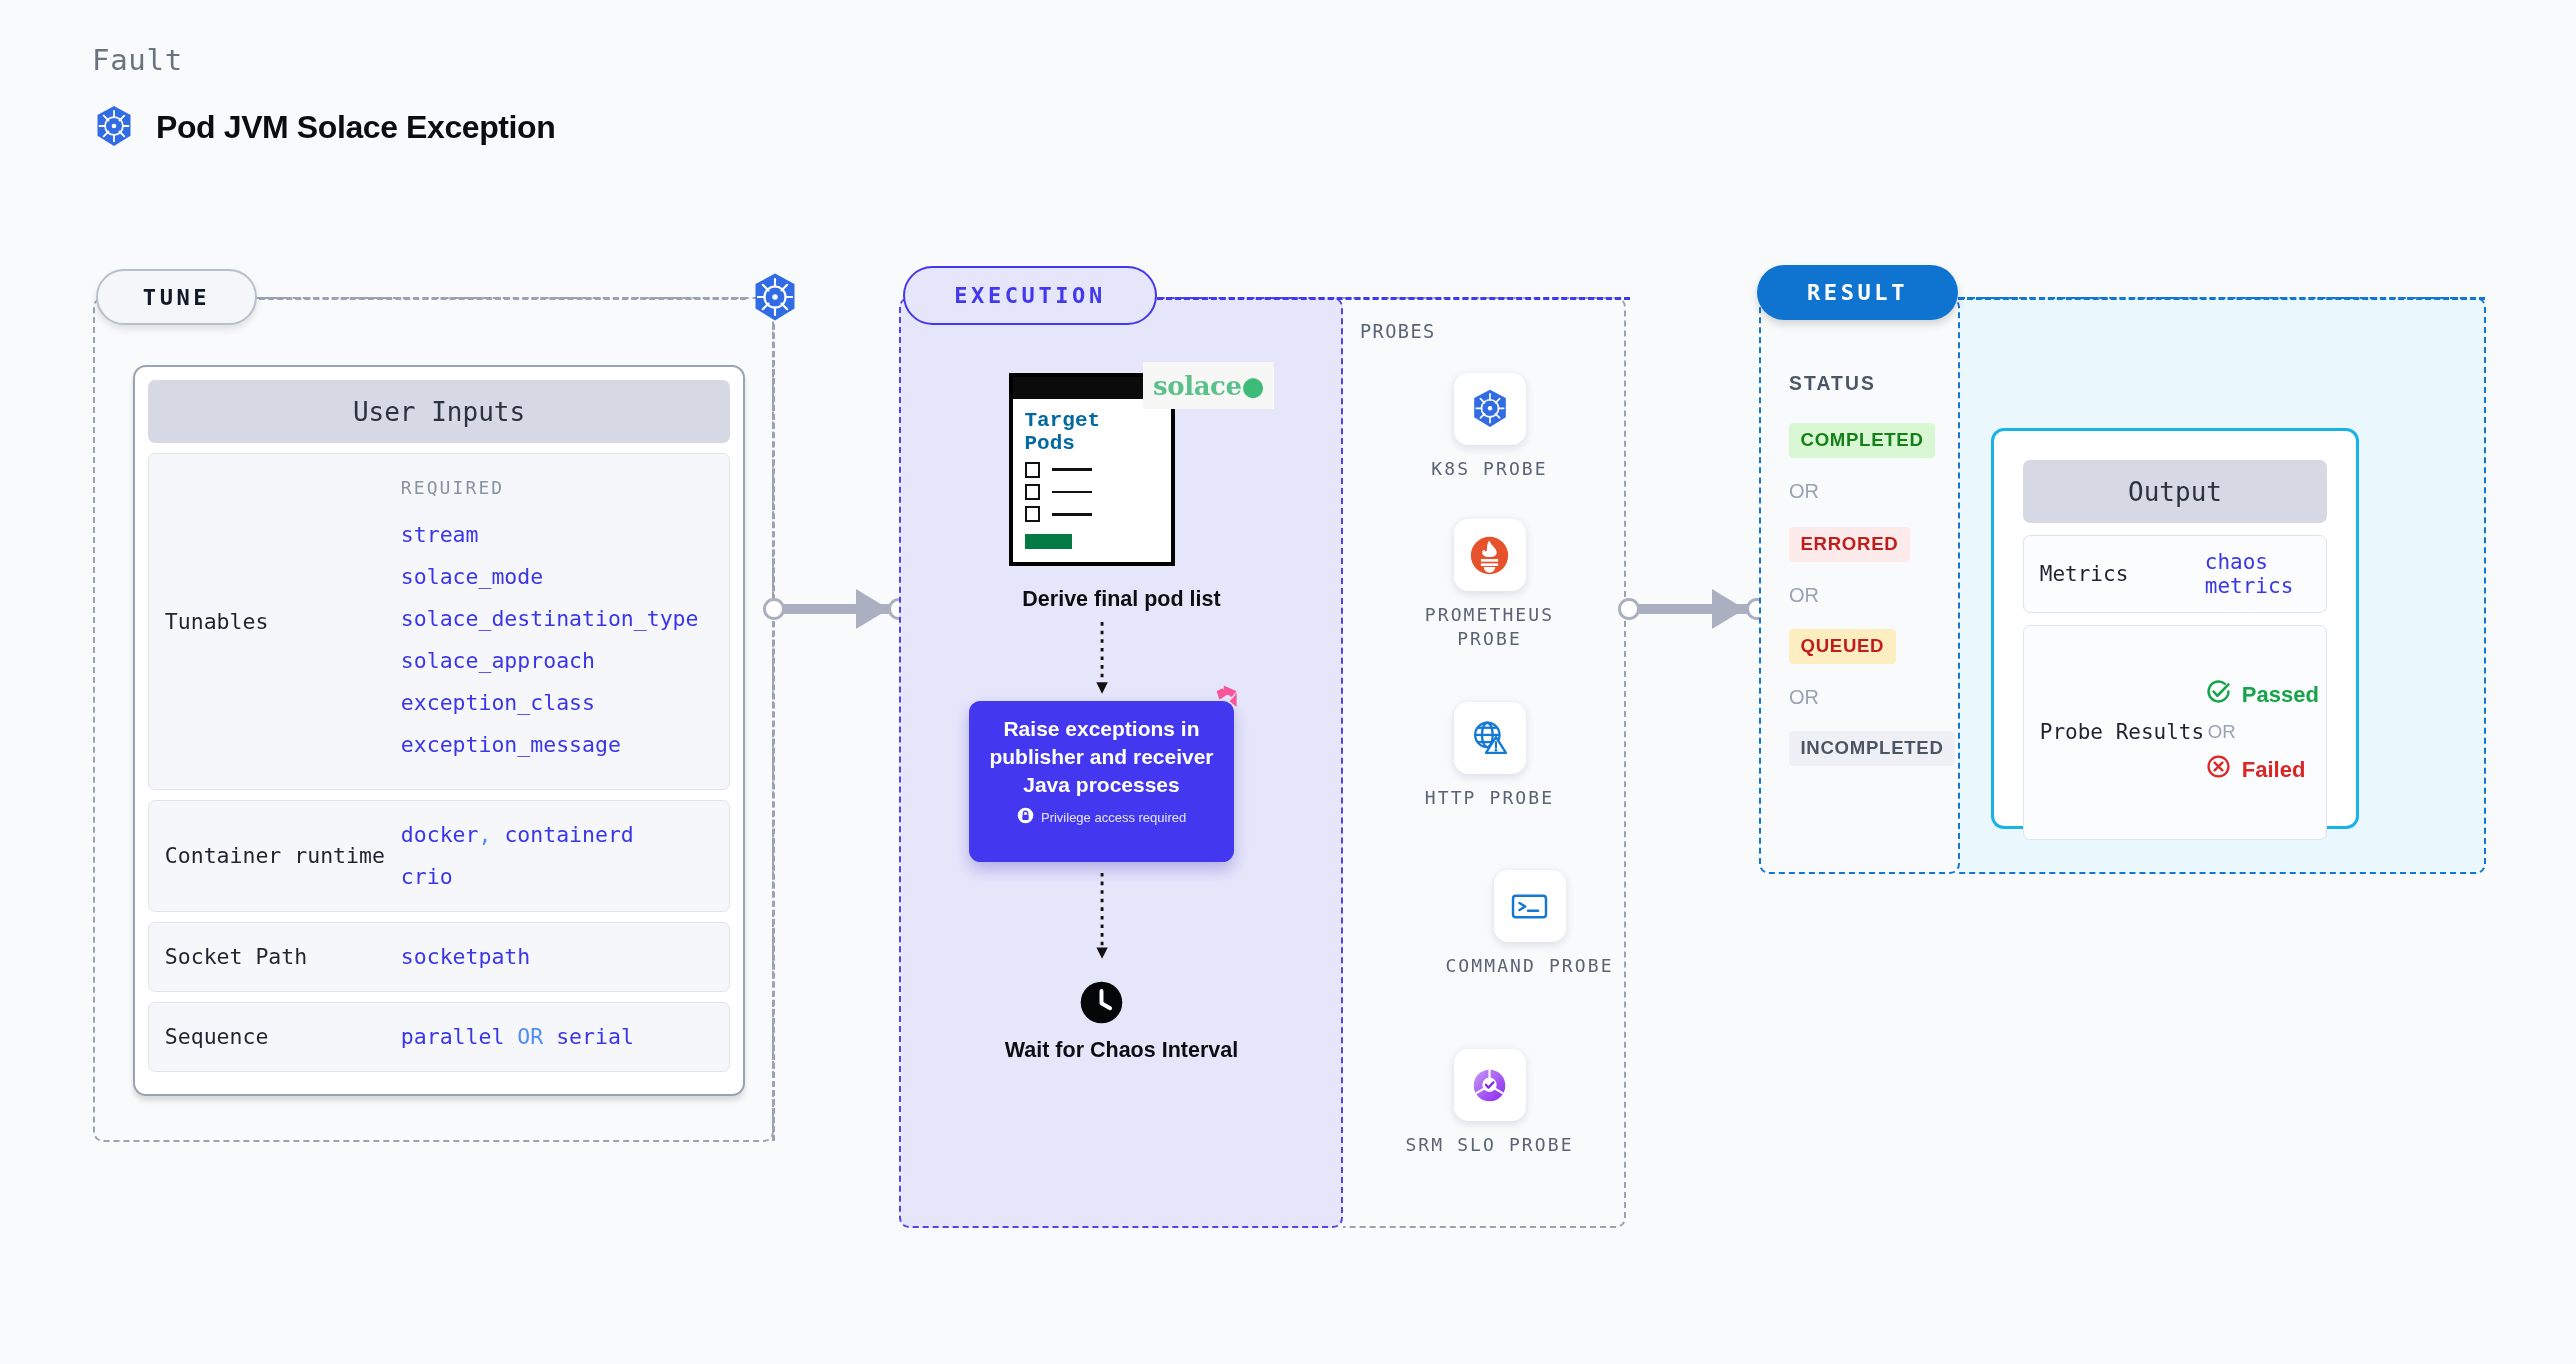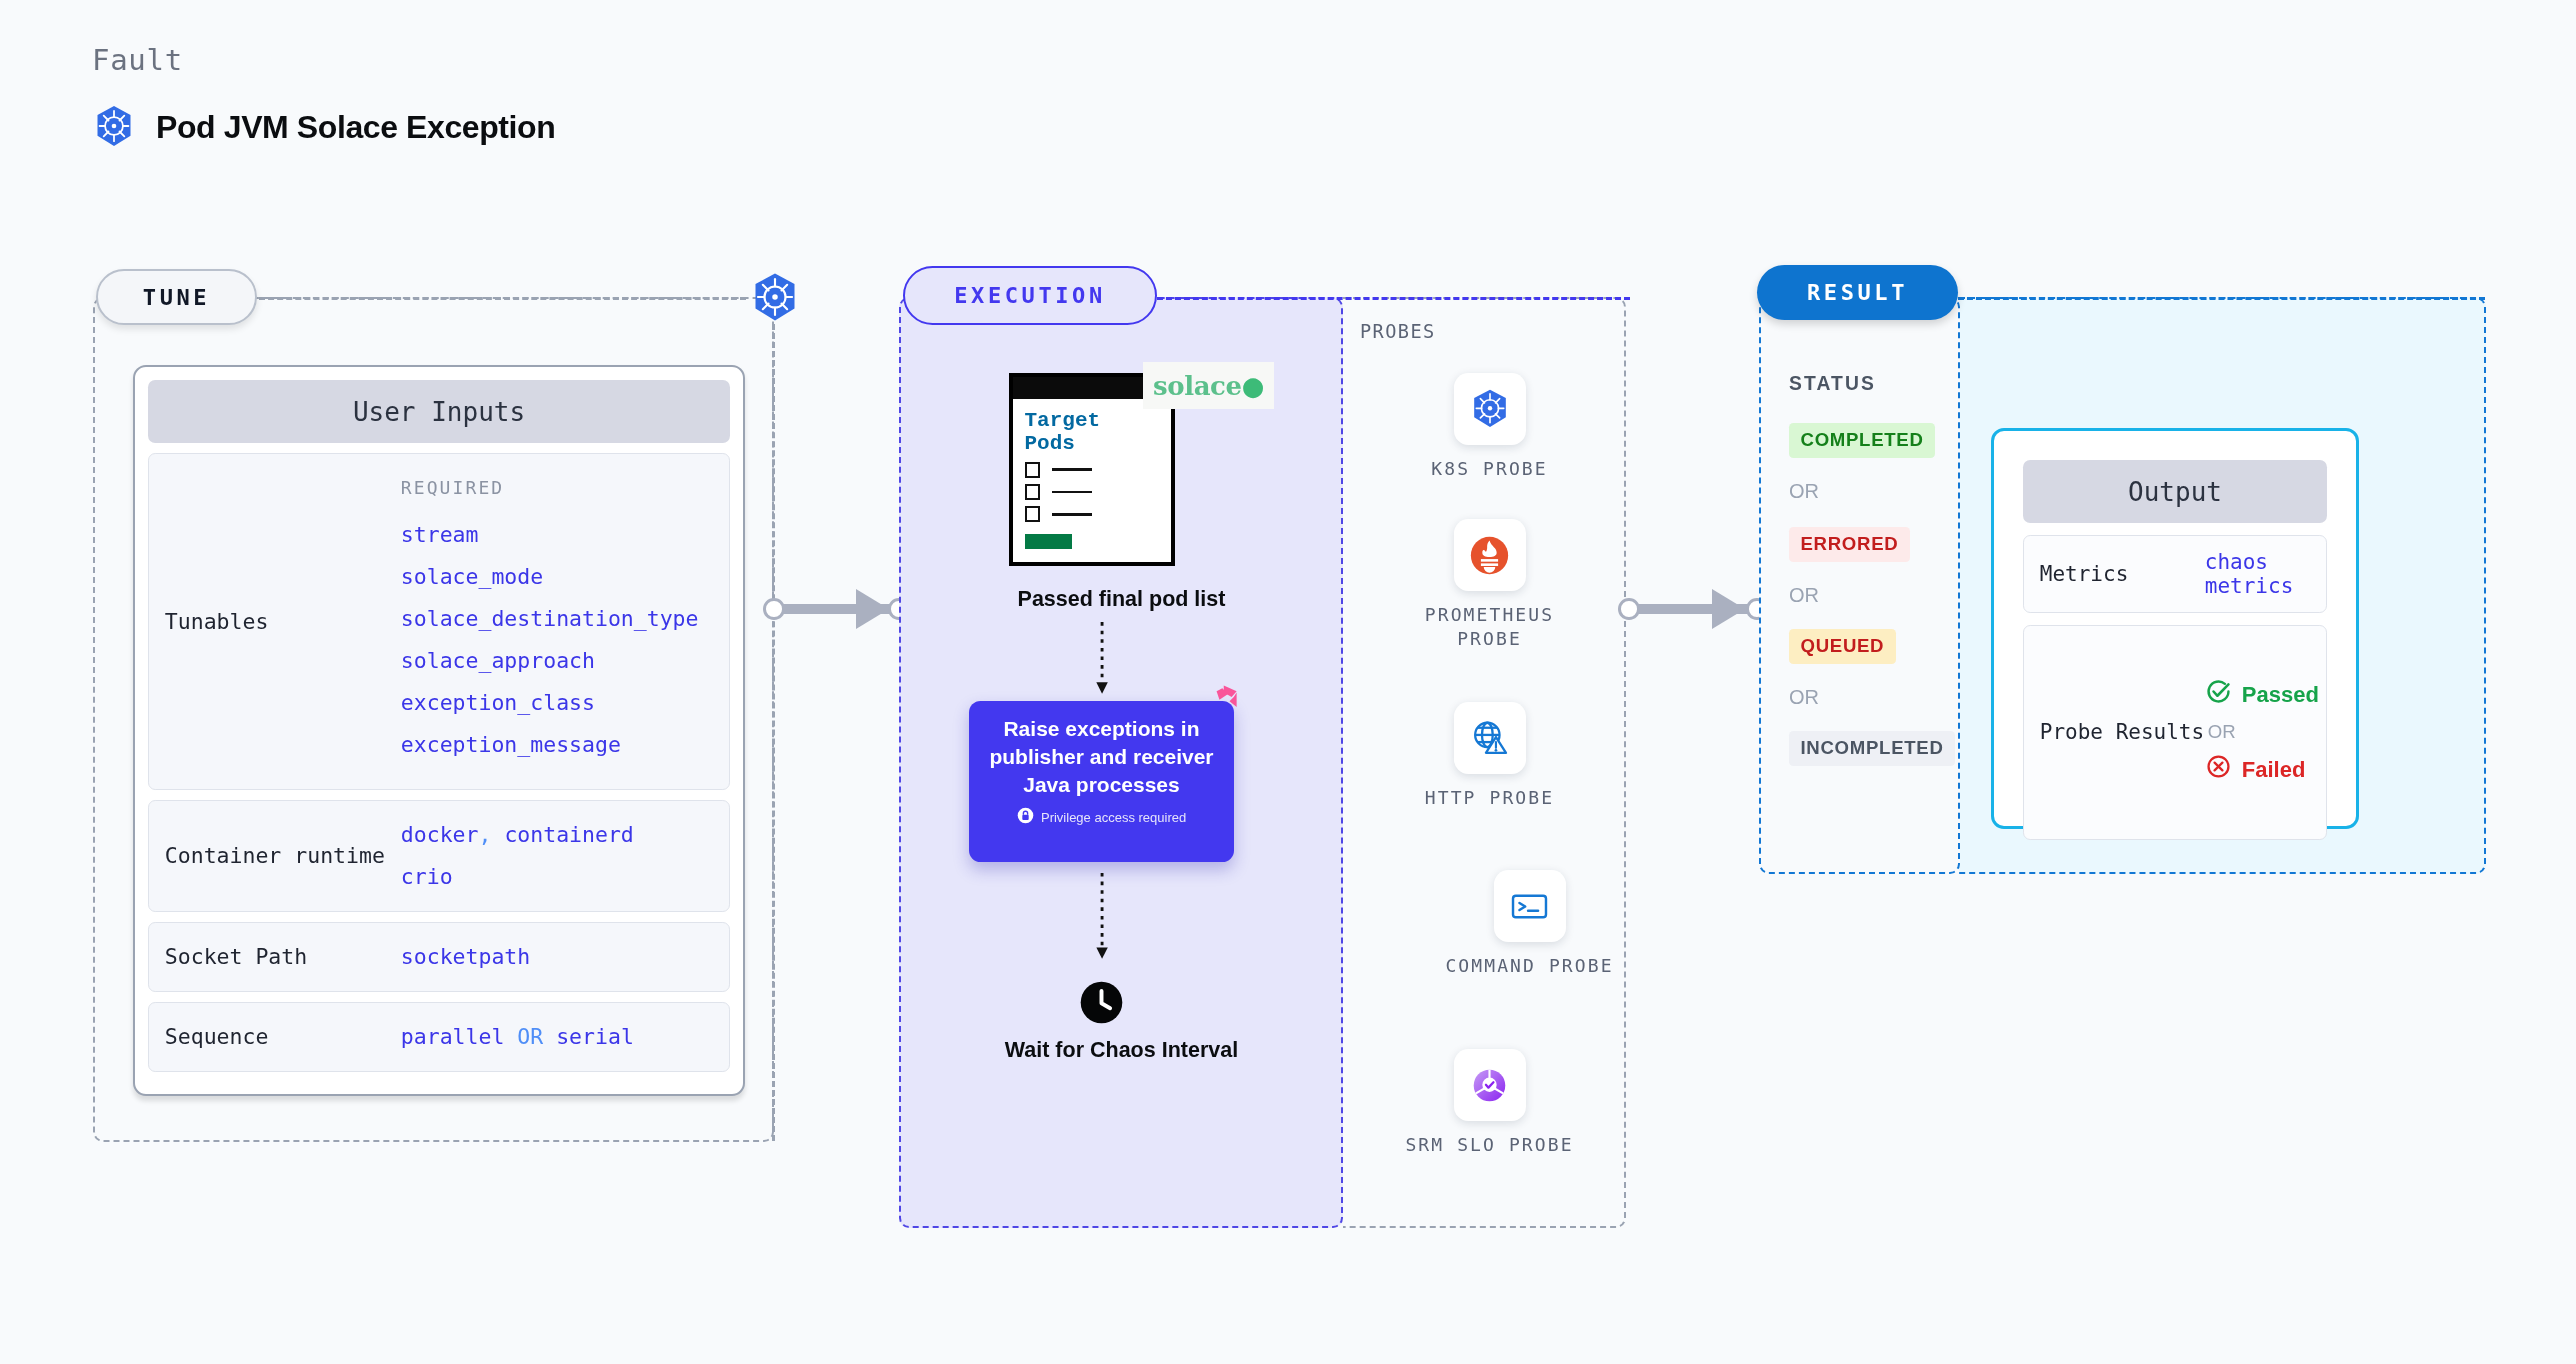--- a/index.html
+++ b/index.html
@@ -322,21 +322,21 @@
       <div class="tp-line">
           <span class="tp-box"></span>
           <span class="tp-dash"></span>
         </div>
       <div id="tp-green"></div>
     </div>
   </div>
 </div>
 <div id="solace-logo"><span>solace</span><span style="color:#3dbb78;">●</span></div>
 
-<div id="derive-caption">Passed final pod list</div>
+<div id="derive-caption">Derive final pod list</div>
 
 <svg style="position:absolute; left:1082px; top:622px;" width="43" height="79" viewBox="0 0 60 110">
   <line x1="28" y1="0" x2="28" y2="84" stroke="#111" stroke-width="4" stroke-dasharray="5,7"></line>
   <polygon points="20,84 36,84 28,100" fill="#111"></polygon>
 </svg>
 
 <div id="raise-card">
   <div id="raise-text">Raise exceptions in publisher and receiver Java processes</div>
   <div id="raise-priv">
     <span>

